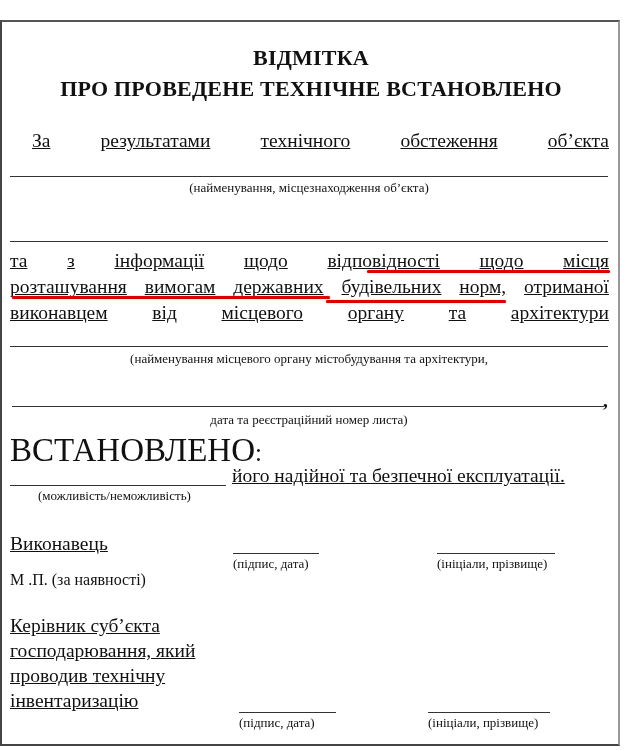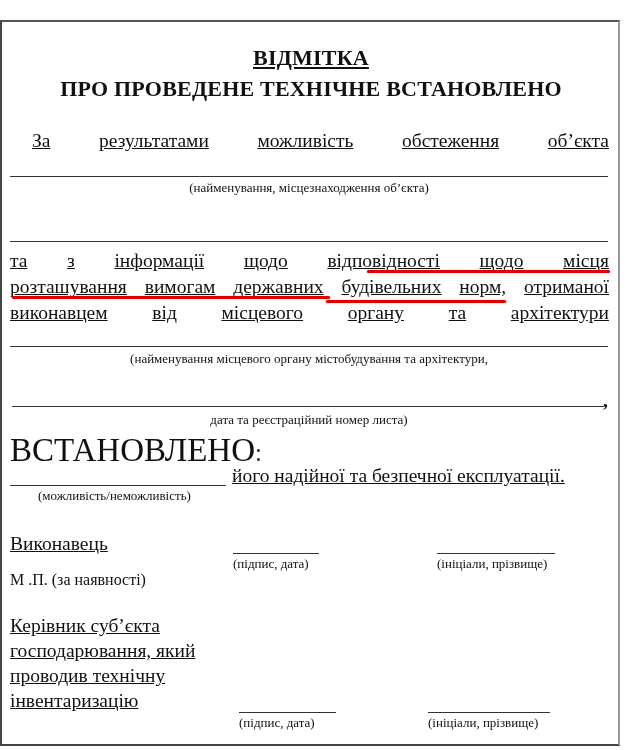--- a/index.html
+++ b/index.html
@@ -18,27 +18,27 @@
     .justify { display: flex; justify-content: space-between; }
     .justify span { white-space: nowrap; }
     .center-line { text-align: center; }
     .bold-big { font-weight: normal; font-size: 33px; }
   </style>
 </head>
 <body>
 
 <div class="frame"></div>
 
-<div class="abs title" style="top:45px;text-decoration:underline;">ВІДМІТКА</div>
+<div class="abs title" style="top:45px;">ВІДМІТКА</div>
 <div class="abs title" style="top:76px;">ПРО ПРОВЕДЕНЕ ТЕХНІЧНЕ ВСТАНОВЛЕНО</div>
 
 <div class="abs body-text justify" style="left:32px; width:577px; top:130px;">
   <span>За</span>
   <span>результатами</span>
-  <span>можливість</span>
+  <span>технічного</span>
   <span>обстеження</span>
   <span>об’єкта</span>
 </div>
 
 <div class="rule" style="left:10px; width:598px; top:176px;"></div>
 <div class="abs small center-line" style="left:10px; width:598px; top:180px;">(найменування, місцезнаходження об’єкта)</div>
 <div class="rule" style="left:10px; width:598px; top:241px;"></div>
 
 <div class="abs body-text justify" style="left:10px; width:599px; top:250px;">
   <span>та</span>

